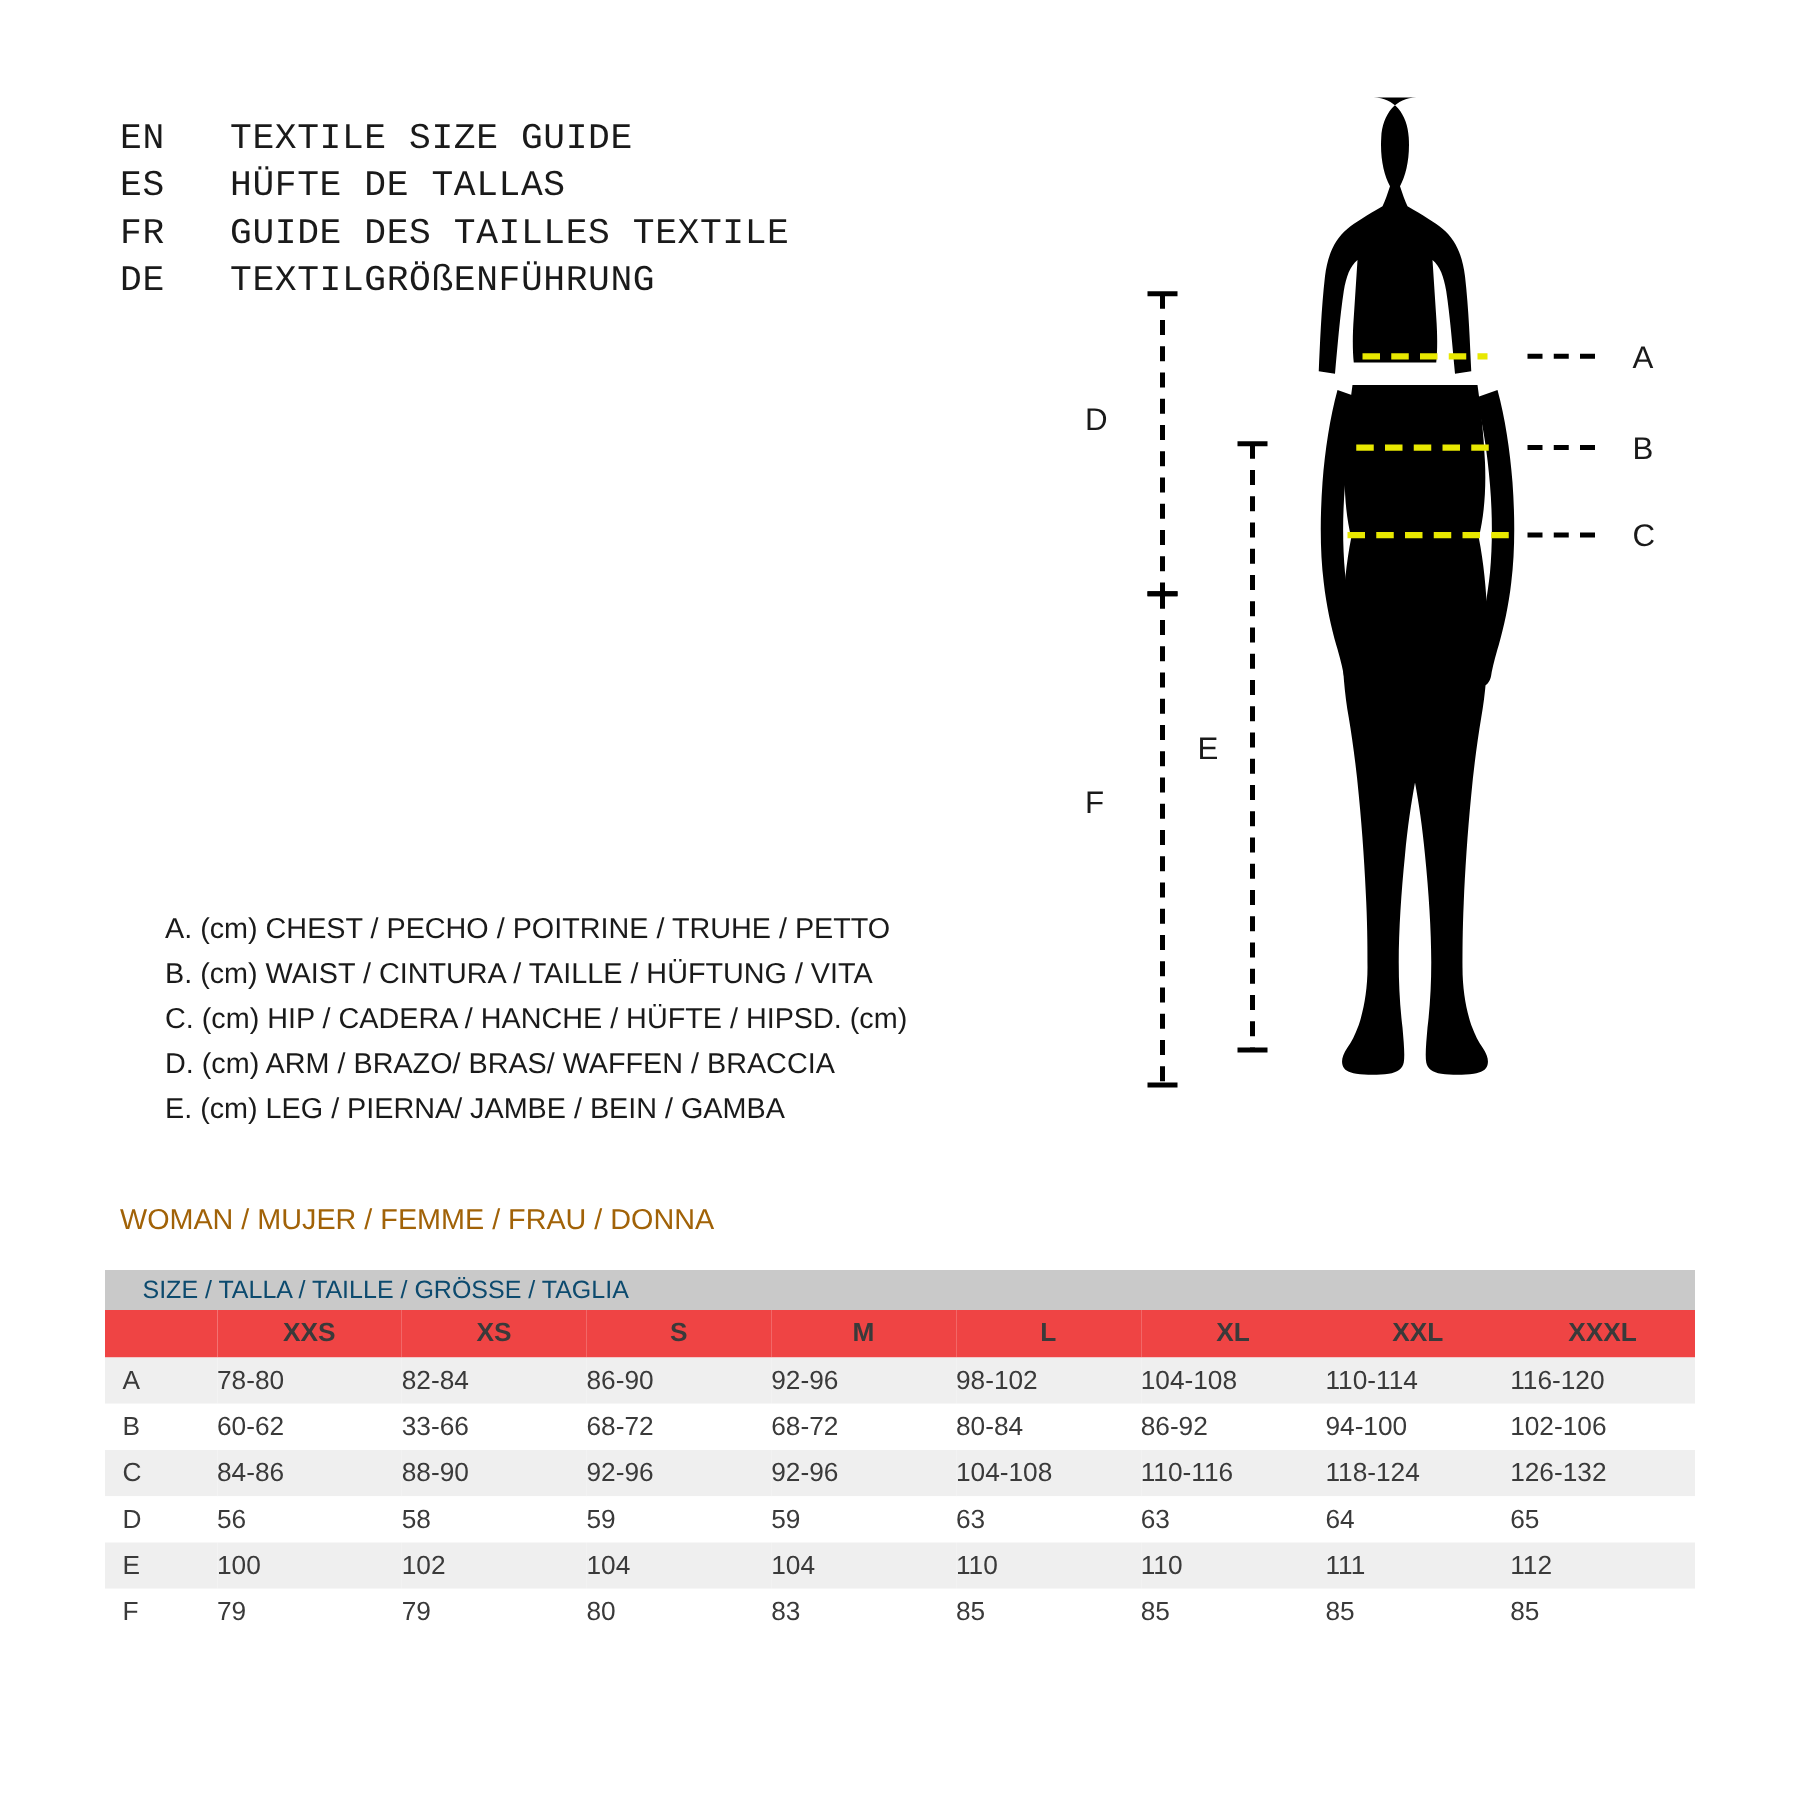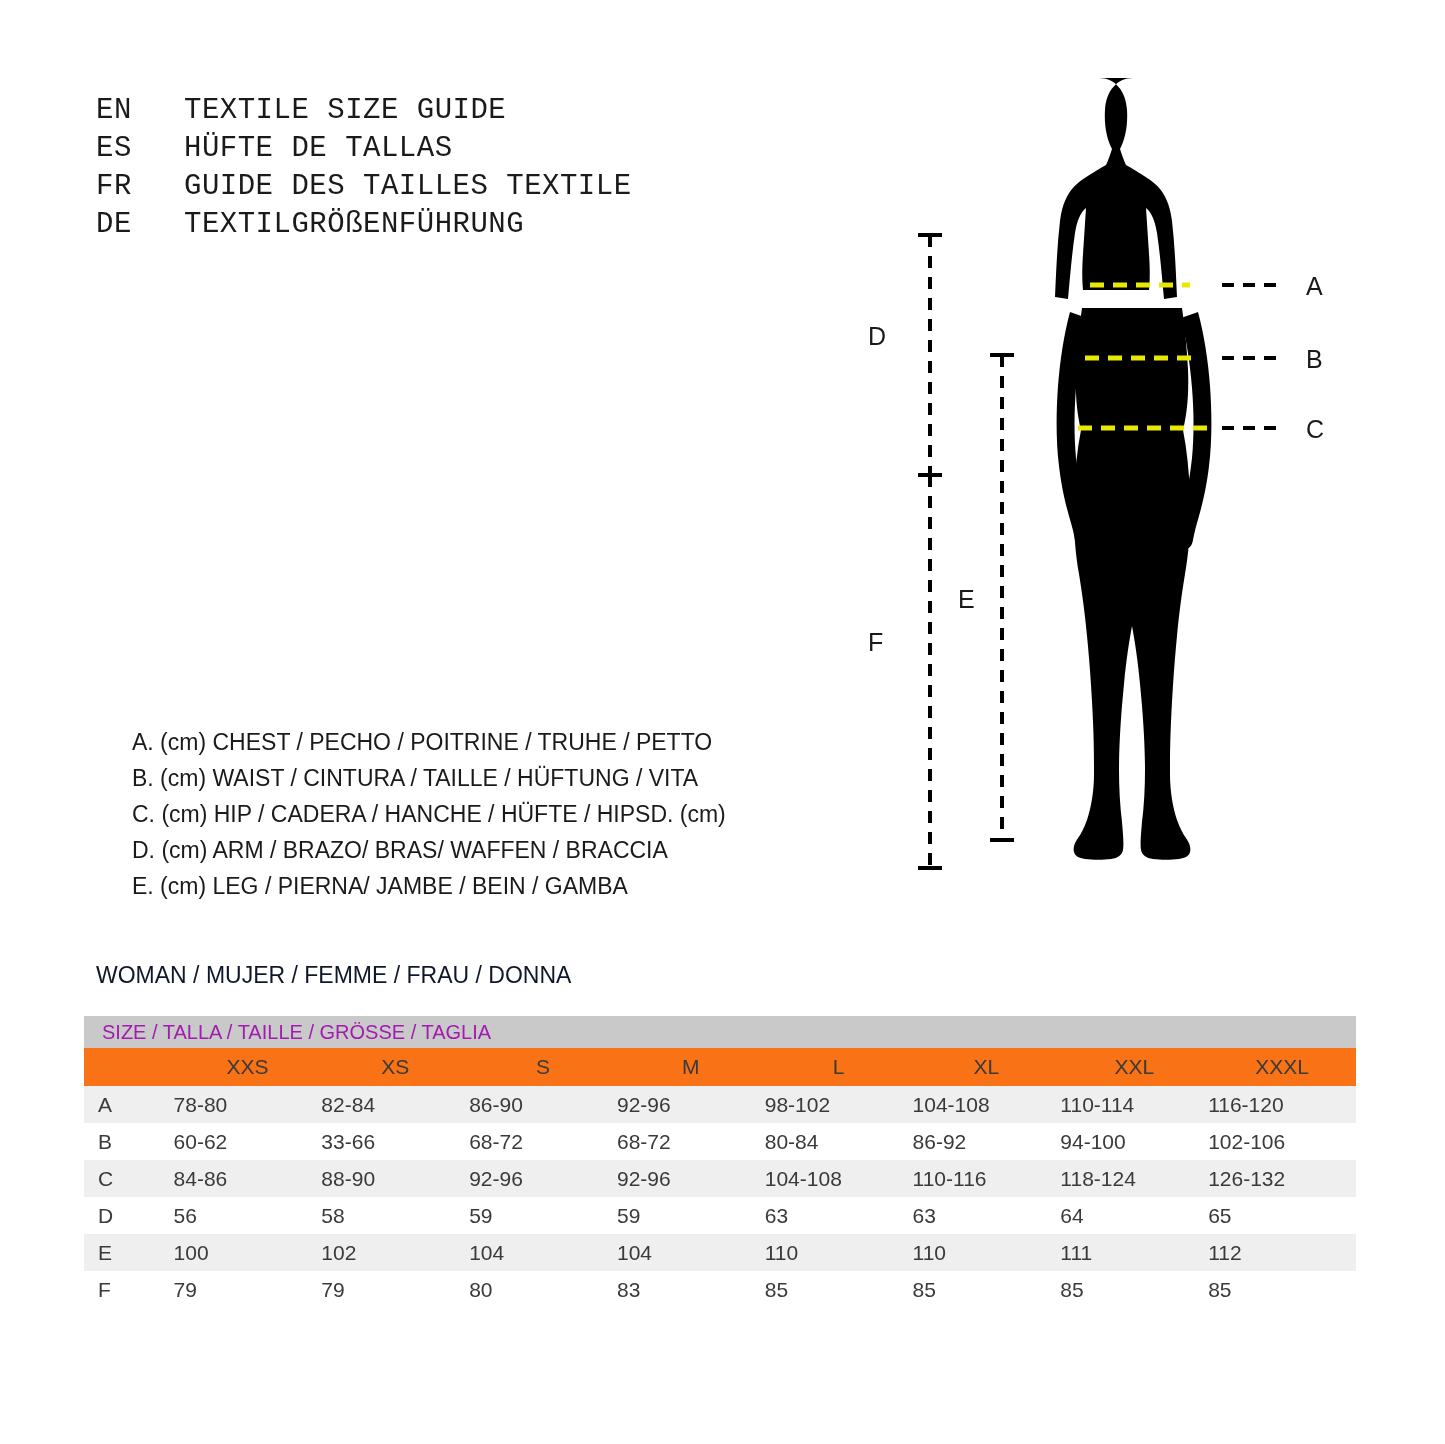--- a/index.html
+++ b/index.html
@@ -51,21 +51,21 @@
     line-height: 36px;
     color: #1a1a1a;
     white-space: nowrap;
   }
 
   .gender-row {
     position: absolute;
     left: 96px;
     top: 962px;
     font-size: 23px;
-    color: #0f172a;
+    color: #a16207;
     white-space: nowrap;
   }
 
   
   .size-table {
     position: absolute;
     left: 84px;
     top: 1016px;
     width: 1272px;
     border-collapse: collapse;
@@ -73,31 +73,32 @@
     color: #3a3a3a;
   }
   .size-table td, .size-table th {
     padding: 0;
     margin: 0;
   }
   .band-title td {
     background: #c9c9c9;
     height: 32px;
     text-align: left;
-    padding-left: 18px;
+    padding-left: 30px;
     font-weight: normal;
     font-size: 20px;
-    color: #a21caf;
+    color: #0c4a6e;
   }
   .hdr td {
     height: 38px;
     text-align: center;
     font-size: 21px;
     color: #3a3a3a;
-    background: #f97316;
+    background: #ef4444;
+    font-weight: bold;
   }
   .hdr td.rowlabel { text-align: left; padding-left: 14px; }
   .row td {
     height: 37px;
     text-align: left;
     font-size: 21px;
     color: #3a3a3a;
   }
   .row td.rowlabel {
     text-align: left;

